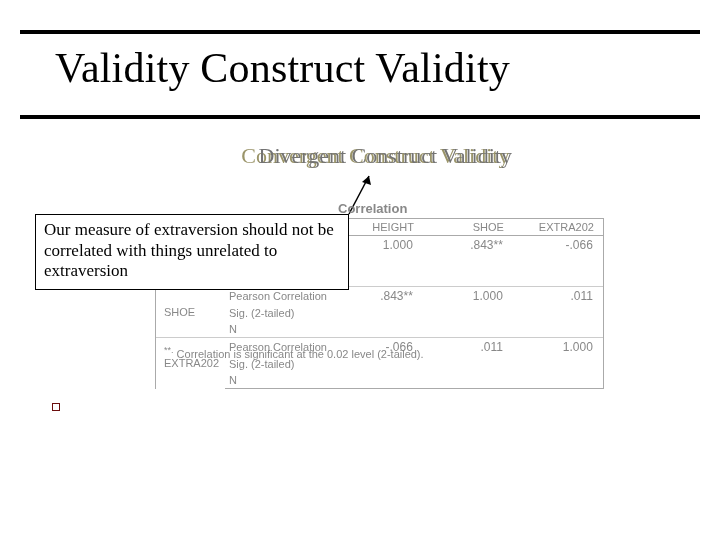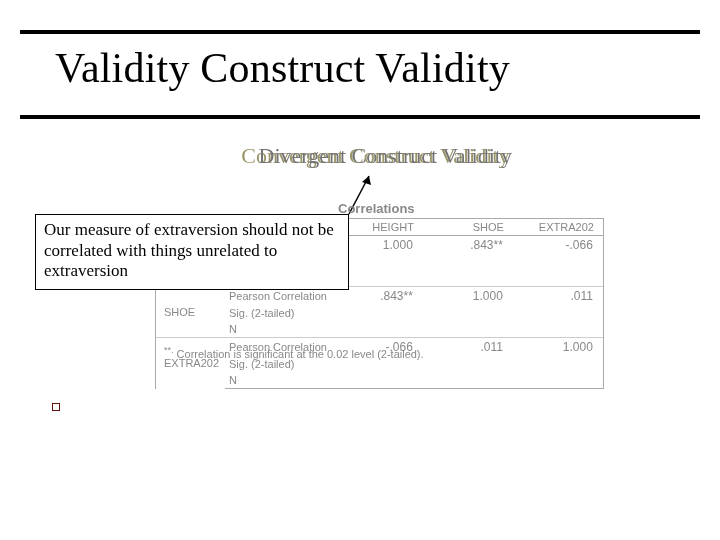--- a/index.html
+++ b/index.html
@@ -181,21 +181,21 @@
   <div class="subtitle-wrap">
     <div class="subtitle-bg">Convergent Construct Validity</div>
     <div class="subtitle-fg">Divergent Construct Validity</div>
   </div>
 
   <svg class="arrow" width="40" height="48">
     <line x1="8" y1="44" x2="28" y2="6" stroke="#000" stroke-width="1.5"></line>
     <polygon points="28,6 21,12 30,15" fill="#000"></polygon>
   </svg>
 
-  <div class="tbl-title">Correlations</div>
+  <div class="tbl-title">Correlation</div>
 
   <table class="tbl">
     <thead>
       <tr class="top-border">
         <th class="lcol outer-left"></th>
         <th class="lcol2"></th>
         <th>HEIGHT</th>
         <th>SHOE</th>
         <th class="outer-right">EXTRA202</th>
       </tr>

